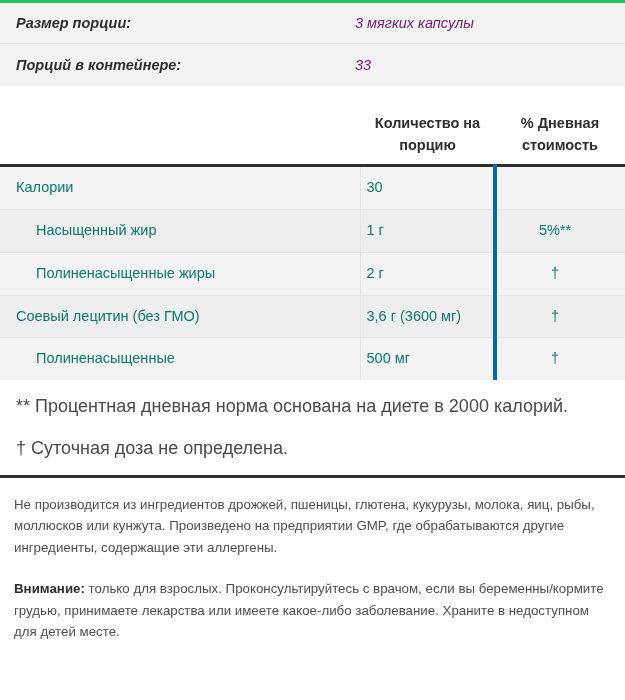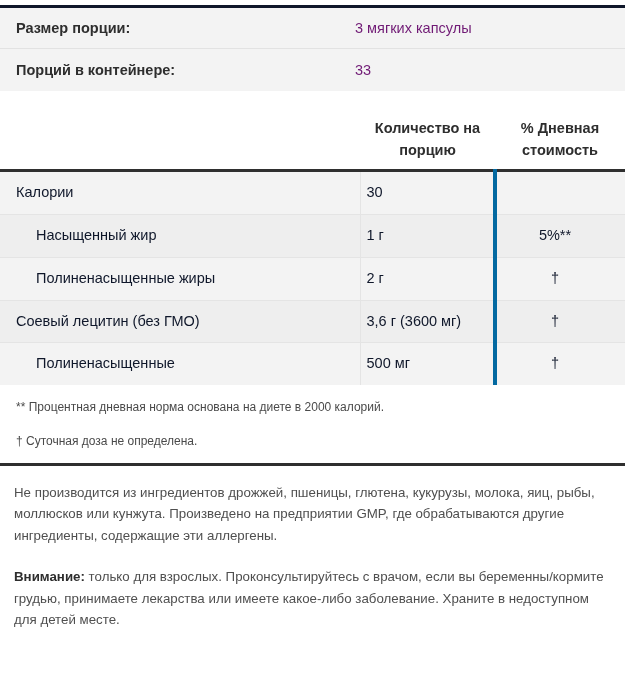--- a/index.html
+++ b/index.html
@@ -18,22 +18,22 @@
 
   .panel {
     width: 625px;
     padding: 0;
   }
 
   
   .serving-table {
     width: 100%;
     border-collapse: collapse;
-    border-top: 3px solid #0f172a;
-    margin-top: 5px;
+    border-top: 3px solid #22c55e;
+    font-style: italic;
   }
   .serving-table tr { background: #f3f3f3; }
   .serving-table tr + tr { border-top: 1px solid #e2e2e2; }
   .serving-table td {
     padding: 11px 8px 11px 16px;
     font-size: 14.5px;
     vertical-align: middle;
     height: 42px;
   }
   .serving-table td.label {
@@ -71,21 +71,21 @@
 
   .nutrition-table tbody {
     border-top: 3px solid #2f2f2f;
   }
   .nutrition-table tbody tr { background: #f3f3f3; }
   .nutrition-table tbody tr:nth-child(even) { background: #eeeeee; }
   .nutrition-table tbody tr + tr { border-top: 1px solid #e4e4e4; }
 
   .nutrition-table tbody td {
     font-size: 14.5px;
-    color: #0f172a;
+    color: #0f766e;
     padding: 10px 6px;
     vertical-align: middle;
     height: 38px;
     line-height: 1.5;
   }
   .nutrition-table tbody td.name {
     text-align: left;
     padding-left: 16px;
   }
   .nutrition-table tbody td.name.indent {
@@ -100,21 +100,21 @@
     text-align: center;
     padding-right: 18px;
   }
   .dagger { font-size: 13px; }
 
   
   .footnotes {
     padding: 14px 16px 0 16px;
   }
   .footnote {
-    font-size: 12px;
+    font-size: 18px;
     color: #4a4a4a;
     margin: 0 0 17px 0;
     line-height: 1.4;
   }
   .footnote:last-child { margin-bottom: 13px; }
 
   .heavy-rule {
     border: 0;
     border-top: 3px solid #2f2f2f;
     margin: 0 0 0 0;

